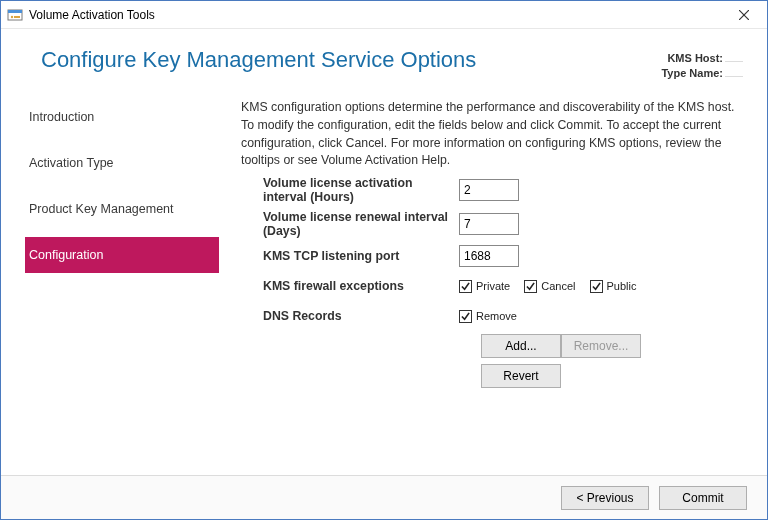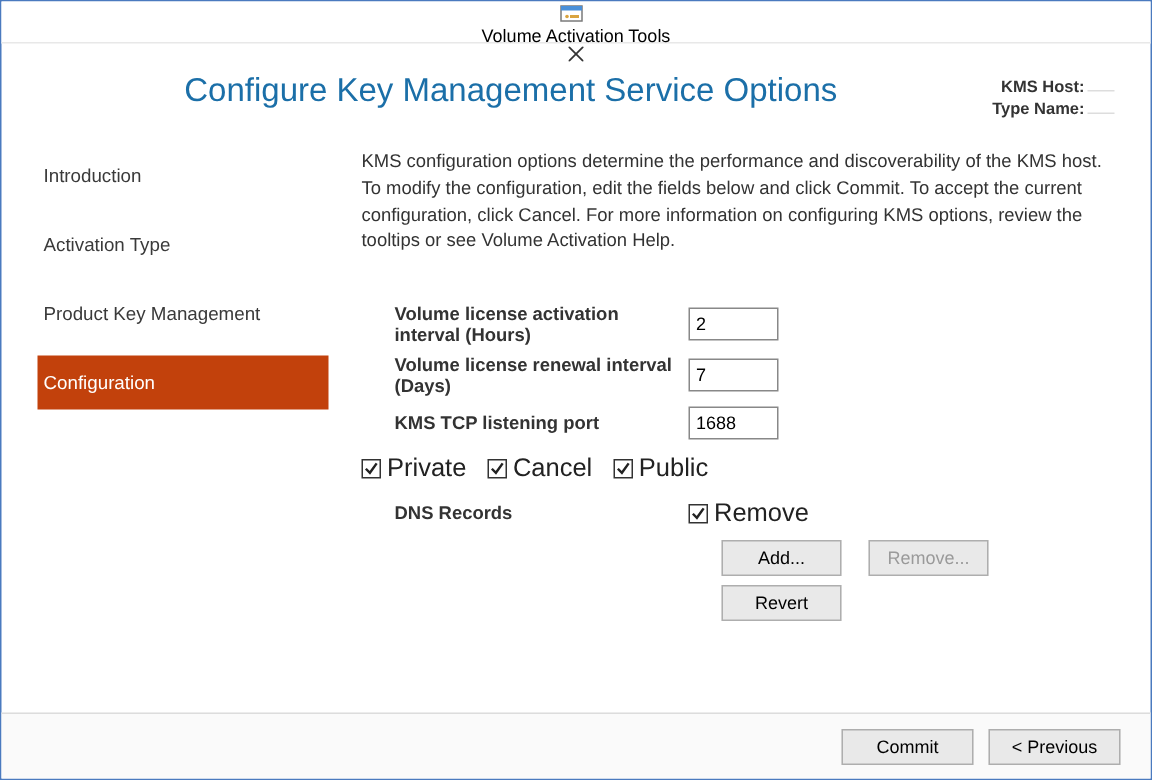--- a/index.html
+++ b/index.html
@@ -1,49 +1,49 @@
 <!DOCTYPE html>
 <html><head>
 <meta charset="utf-8">
 <style>
   * { box-sizing: border-box; }
   html, body { margin:0; padding:0; font-family: "Segoe UI", Tahoma, sans-serif; font-size:12px; color:#222; }
   .window { width:768px; height:520px; border:1px solid #4a7abf; position:relative; background:#fff; }
-  .titlebar { height:28px; background:#fff; border-bottom:1px solid #e8e8e8; display:flex; align-items:center; padding:0 6px;flex-direction:column; }
+  .titlebar { height:28px; background:#fff; border-bottom:1px solid #e8e8e8; display:flex; align-items:center; padding:0 6px; }
   .titlebar .icon { width:16px; height:16px; margin-right:6px; display:inline-block; }
   .titlebar .icon svg { display:block; }
   .titlebar .title { font-size:12px; color:#000; }
   .titlebar .spacer { flex:1; }
   .titlebar .close { width:34px; height:22px; display:flex; align-items:center; justify-content:center; cursor:default; }
   .titlebar .close svg { width:10px; height:10px; }
   .body { position:absolute; top:28px; left:0; right:0; bottom:44px; padding:18px 24px 8px 24px; }
   .header-row { display:flex; align-items:flex-start; }
-  .pagetitle { color:#1b6fa8; font-size:22px; font-weight:400; margin:0 0 26px 3px; flex:1;text-align:center; }
+  .pagetitle { color:#1b6fa8; font-size:22px; font-weight:400; margin:0 0 26px 16px; flex:1; }
   .hostinfo { text-align:right; font-size:11px; font-weight:700; color:#333; line-height:1.35; padding-top:4px; min-width:90px; }
   .hostinfo .val { font-weight:400; display:inline-block; min-width:18px; border-bottom:1px solid #ddd; margin-left:2px; }
   .content { display:flex; gap:0; }
   .nav { width:194px; }
   .nav-item { height:36px; display:flex; align-items:center; padding:0 8px 0 4px; font-size:12.5px; color:#3a3a3a; cursor:default; }
-  .nav-item.active { background:#c2410c; color:#fff; }
+  .nav-item.active { background:#be185d; color:#fff; }
   .nav-item + .nav-item { margin-top:10px; }
   .main { flex:1; padding-left:22px; }
-  .desc { font-size:12.3px; color:#333; line-height:1.45; margin-bottom:32px; }
+  .desc { font-size:12.3px; color:#333; line-height:1.45; margin-bottom:6px; }
   .form-row { display:flex; align-items:center; margin-bottom:6px; min-height:24px; }
   .form-row.tall { align-items:flex-start; }
   .form-label { width:218px; font-size:12.3px; color:#333; padding-left:22px;font-weight:bold; }
   .text-input { width:60px; height:22px; border:1px solid #888; padding:1px 4px; font-size:12px; font-family:inherit; }
   .checkbox-group { display:flex; gap:14px; align-items:center; }
-  .cb { display:flex; align-items:center; gap:4px; font-size:17px; }
+  .cb { display:flex; align-items:center; gap:4px; font-size:11px; }
   .cb-box { width:13px; height:13px; border:1px solid #333; display:inline-flex; align-items:center; justify-content:center; background:#fff; }
   .cb-box.checked svg { display:block; }
   .cb-box svg { display:none; width:9px; height:9px; }
   .listbox { width:250px; height:94px; border:1px solid #888; background:#fff; }
   .btn { height:24px; min-width:80px; padding:0 10px; background:#e9e9e9; border:1px solid #aeaeae; font-size:12px; font-family:inherit; cursor:default; }
   .btn:disabled { color:#9a9a9a; }
-  .btn-row { display:flex; gap:18px; margin-top:6px; margin-left:240px; }
+  .btn-row { display:flex; gap:0; margin-top:6px; margin-left:240px; }
   .revert-row { margin-top:6px; margin-left:240px; }
   .footer { position:absolute; left:0; right:0; bottom:0; height:44px; border-top:1px solid #dcdcdc; display:flex; align-items:center; justify-content:flex-end; gap:10px; padding:0 20px; background:#fafafa; }
   .footer .btn { min-width:88px; }
 </style>
 </head>
 <body>
 
 <div class="window">
 
   <div class="titlebar">
@@ -94,20 +94,21 @@
           <div class="form-label">Volume license renewal interval (Days)</div>
           <input class="text-input" value="7" style="">
         </div>
 
         <div class="form-row">
           <div class="form-label">KMS TCP listening port</div>
           <input class="text-input" value="1688" style="">
         </div>
 
         <div class="form-row">
+          <div class="form-label">KMS firewall exceptions</div>
           <div class="checkbox-group">
             <label class="cb">
               <span class="cb-box checked">
                   <svg viewBox="0 0 10 10">
                     <polyline points="1,5 4,8 9,1" fill="none" stroke="#222" stroke-width="1.8"></polyline>
                   </svg>
                 </span>
               <span>Private</span>
             </label>
             <label class="cb">
@@ -147,17 +148,17 @@
           <button class="btn" disabled="">Remove...</button>
         </div>
         <div class="revert-row">
           <button class="btn">Revert</button>
         </div>
       </div>
     </div>
   </div>
 
   <div class="footer">
+    <button class="btn">&lt;  Previous</button>
     <button class="btn">Commit</button>
-    <button class="btn">&lt;  Previous</button>
   </div>
 
 </div>
 
 </body></html>

